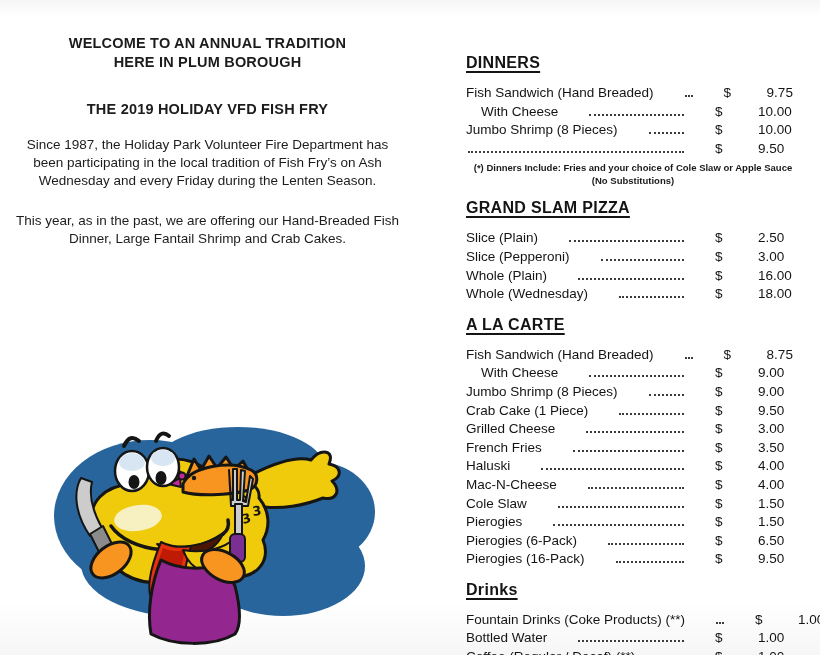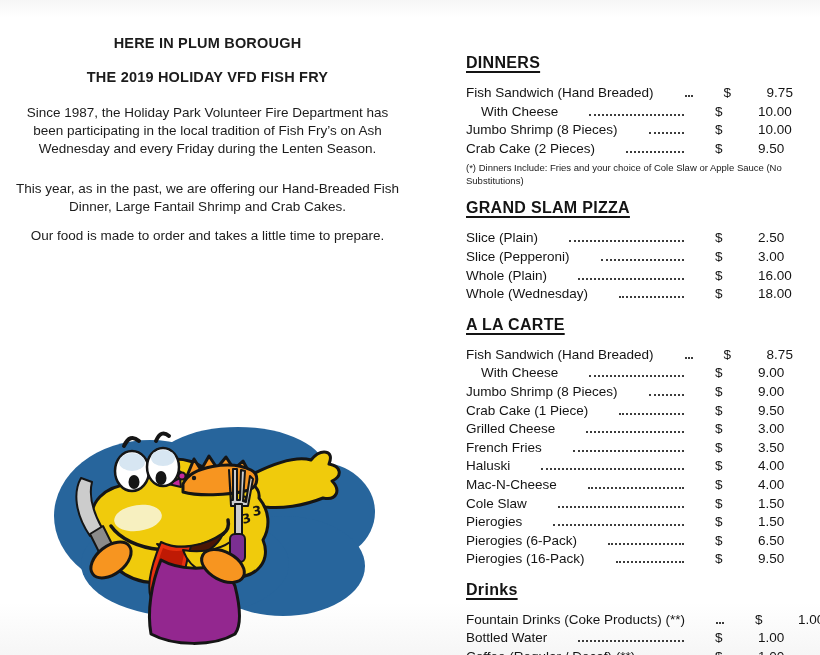--- a/index.html
+++ b/index.html
@@ -7,21 +7,21 @@
     width:820px;height:655px;overflow:hidden;position:relative;
     background:#ffffff;
     font-family:"Liberation Sans","DejaVu Sans",sans-serif;
     color:#1c1c1c;
   }
   .flyer{position:absolute;inset:0;background:linear-gradient(#f6f6f6,#ffffff 18px,#ffffff 92%,#f6f6f6);}
 
   
   .left{position:absolute;left:5px;top:34px;width:405px;text-align:center;}
   .heading{font-weight:700;font-size:14.5px;line-height:19px;letter-spacing:.2px;}
-  .event-title{margin-top:15px;}
+  .event-title{margin-top:28px;}
   .left p{margin:0 auto;font-size:13.5px;line-height:18px;max-width:386px;}
   .mt17{margin-top:17px !important;}
   .mt22{margin-top:22px !important;}
   .mt30{margin-top:30px !important;}
   .mt18{margin-top:18px !important;}
   .mt11{margin-top:11px !important;}
   .bi{font-weight:700;font-style:italic;}
 
   
   .right{position:absolute;left:466px;top:54px;width:334px;color:#141414;}
@@ -29,21 +29,21 @@
     margin:12px 0 12px 0;font-size:16px;font-weight:700;letter-spacing:.3px;
     text-decoration:underline;text-decoration-thickness:1.5px;text-underline-offset:2.5px;
   }
   section:first-child .stitle{margin-top:0;}
   .row{display:flex;align-items:baseline;font-size:13.5px;line-height:18.6px;white-space:nowrap;gap:29px;}
   .nm{flex:0 0 auto;}
   .nm.indent{padding-left:15px;}
   .leader{flex:1 1 auto;min-width:8px;border-bottom:2px dotted #3c3c3c;margin:0 2px;}
   .cur{flex:0 0 14px;text-align:left;}
   .price{flex:0 0 42px;}
-  .note{font-size:9.5px;line-height:13px;margin-top:3px;color:#1a1a1a;}
+  .note{font-size:9.5px;line-height:13px;text-align:center;margin-top:3px;color:#1a1a1a;font-weight:bold;}
 
   
   .mascot{position:absolute;left:45px;top:413px;width:335px;height:242px;}
   .outline{stroke:#151515;stroke-width:3;stroke-linejoin:round;}
   .outline2{stroke:#151515;stroke-width:2;stroke-linejoin:round;}
   .stroke3{stroke:#151515;stroke-width:3.5;fill:none;stroke-linecap:round;}
   .stroke4{stroke:#151515;stroke-width:4;fill:none;stroke-linecap:round;}
   .c-cloud{fill:var(--cloud-blue,#27659c);}
   .c-yellow{fill:var(--fish-yellow,#f0cb0c);}
   .c-orange{fill:var(--fin-orange,#f79520);}
@@ -61,31 +61,31 @@
   .ink{fill:#151515;}
   .scales{font:700 13px "DejaVu Sans",sans-serif;fill:#151515;}
 </style>
 </head>
 <body>
 
 <div class="flyer">
 
   <div class="left">
     <div class="heading">
+      <div>WELCOME TO AN ANNUAL TRADITION</div>
       <div>HERE IN PLUM BOROUGH</div>
     </div>
     <div class="heading event-title">THE 2019 HOLIDAY VFD FISH FRY</div>
 
     <p class="mt17">Since 1987, the Holiday Park Volunteer Fire Department has been participating in the local tradition of Fish Fry’s on Ash Wednesday and every Friday during the Lenten Season.</p>
 
     <p class="mt22">This year, as in the past, we are offering our Hand-Breaded Fish Dinner, Large Fantail Shrimp and Crab Cakes.</p>
 
 
 
-    <p class="mt11">Our food is made to order and takes a little time to prepare.</p>
   </div>
 
   <svg class="mascot" viewBox="0 0 335 240" aria-hidden="true">
     <g>
       <ellipse class="c-cloud" cx="105" cy="102" rx="96" ry="76"></ellipse>
       <ellipse class="c-cloud" cx="193" cy="57" rx="88" ry="44"></ellipse>
       <ellipse class="c-cloud" cx="272" cy="98" rx="58" ry="50"></ellipse>
       <ellipse class="c-cloud" cx="238" cy="152" rx="82" ry="50"></ellipse>
       <ellipse class="c-cloud" cx="140" cy="150" rx="104" ry="53"></ellipse>
     </g>
@@ -156,21 +156,20 @@
           <span class="cur">$</span>
           <span class="price">10.00</span>
       </div>
       <div class="row">
         <span class="nm">Jumbo Shrimp (8 Pieces)</span>
           <span class="leader"></span>
           <span class="cur">$</span>
           <span class="price">10.00</span>
       </div>
       <div class="row">
-        <span class="nm">Crab Cake (2 Pieces)</span>
           <span class="leader"></span>
           <span class="cur">$</span>
           <span class="price">9.50</span>
       </div>
       <div class="note">(*) Dinners Include: Fries and your choice of Cole Slaw or Apple Sauce (No Substitutions)</div>
     </section>
 
     <section>
       <h2 class="stitle">GRAND SLAM PIZZA</h2>
       <div class="row">

